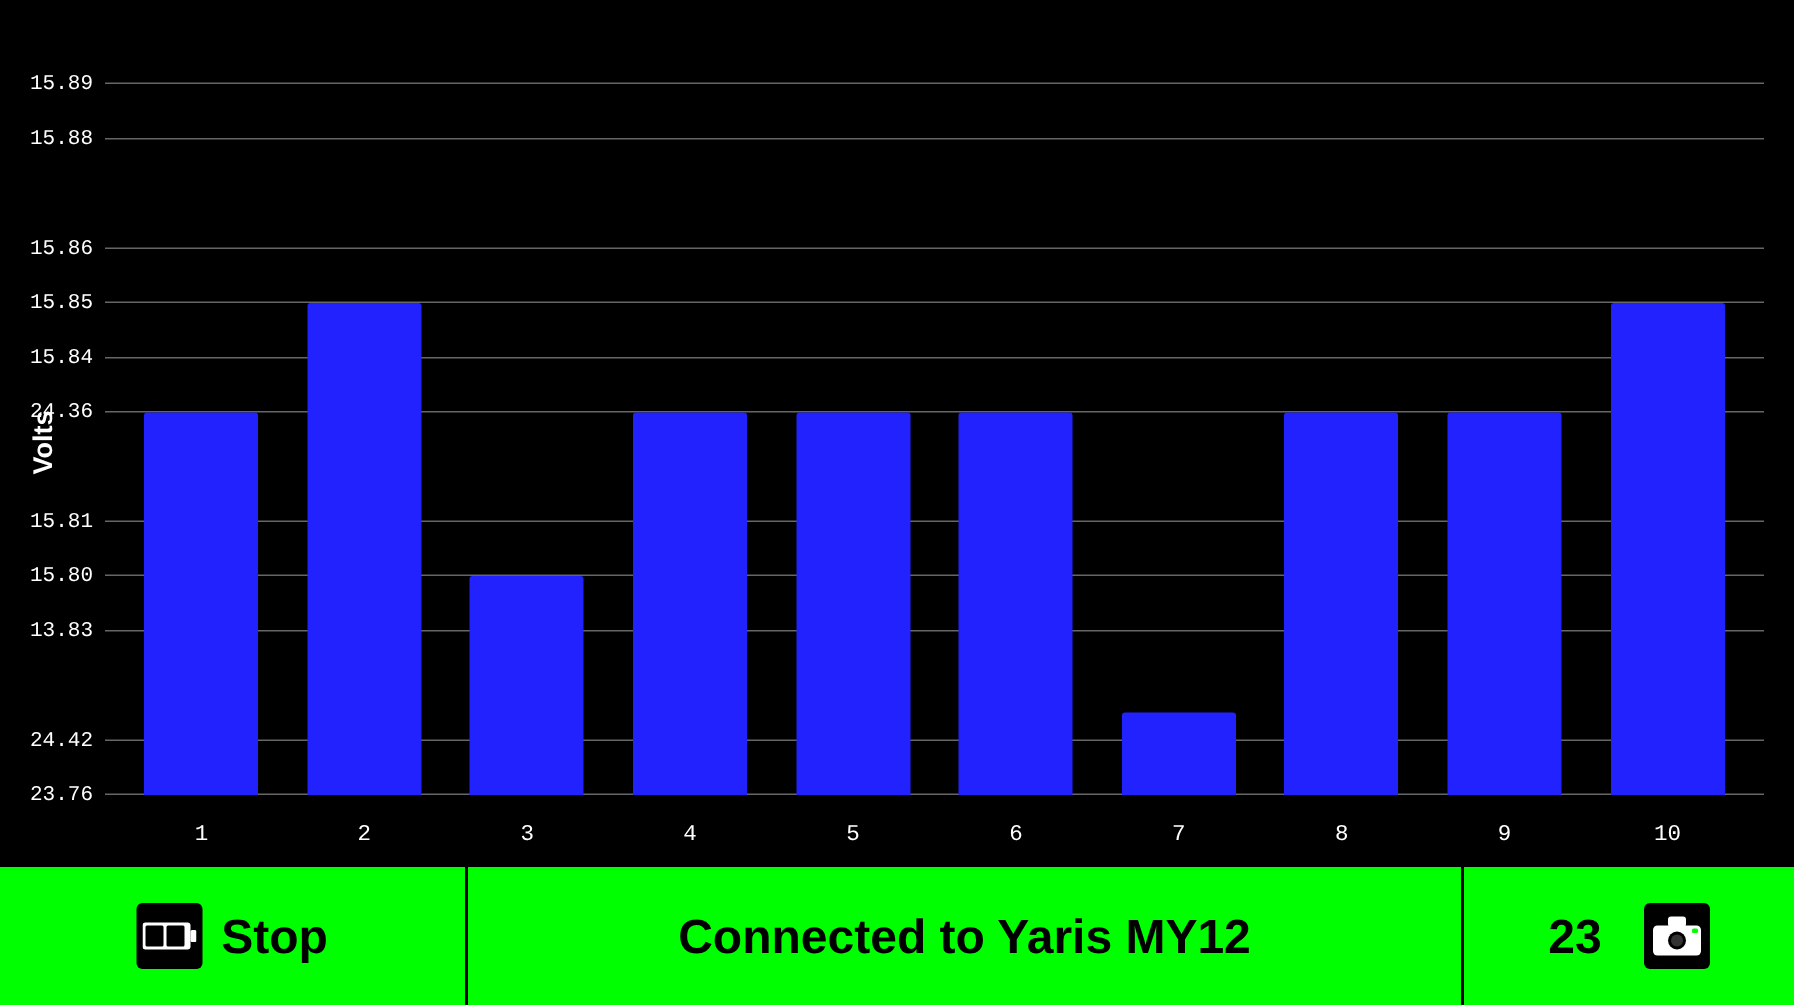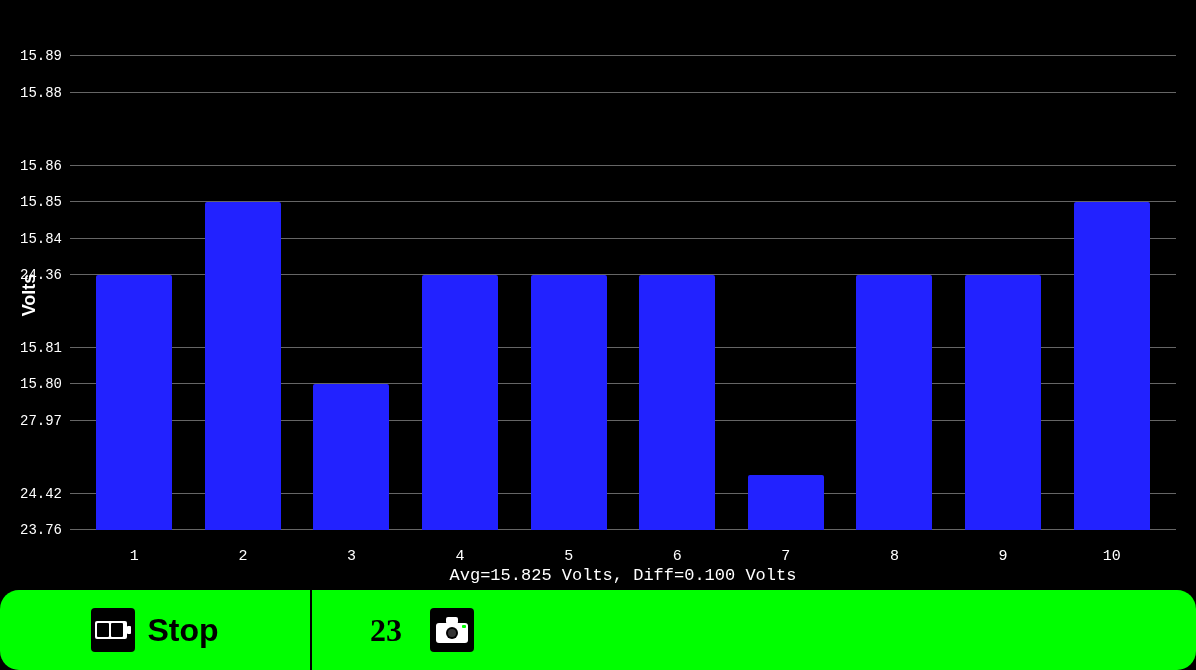--- a/index.html
+++ b/index.html
@@ -106,26 +106,26 @@
       bottom: -55px;
       left: 0; right: 0;
       text-align: center;
       color: #fff;
       font-size: 17px;
     }
 
     
     .bottom-bar {
       width: 1196px;
-      height: 80px;
+      height: 92px;
       background: #00ff00;
       display: flex;
       align-items: center;
       position: absolute;
-      bottom: 0; left: 0; border-radius: 19px;
+      bottom: 0; left: 0;
     }
 
     .bottom-section {
       display: flex;
       align-items: center;
       justify-content: center;
       height: 100%;
     }
 
     .bottom-left {
@@ -135,21 +135,20 @@
     }
 
     .bottom-center {
       flex: 1;
       border-right: 2px solid #000;
     }
 
     .bottom-right {
       width: 220px;
       gap: 28px;
-      font-family: Liberation Serif, serif;
     }
 
     .bottom-text {
       font-size: 32px;
       font-weight: bold;
       color: #000;
     }
 
     .icon-box {
       width: 44px;
@@ -180,21 +179,21 @@
         <div class="y-tick-label" style="bottom: 64.2857%;">15.85</div>
         <div class="grid-line" style="bottom: 57.1429%;"></div>
         <div class="y-tick-label" style="bottom: 57.1429%;">15.84</div>
         <div class="grid-line" style="bottom: 50%;"></div>
         <div class="y-tick-label" style="bottom: 50%;">24.36</div>
         <div class="grid-line" style="bottom: 35.7143%;"></div>
         <div class="y-tick-label" style="bottom: 35.7143%; margin-top: 36px;">15.81</div>
         <div class="grid-line" style="bottom: 28.5714%;"></div>
         <div class="y-tick-label" style="bottom: 28.5714%;">15.80</div>
         <div class="grid-line" style="bottom: 21.4286%;"></div>
-        <div class="y-tick-label" style="bottom: 21.4286%;">27.97</div>
+        <div class="y-tick-label" style="bottom: 21.4286%;">13.83</div>
         <div class="grid-line" style="bottom: 7.14286%;"></div>
         <div class="y-tick-label" style="bottom: 7.14286%;">24.42</div>
         <div class="grid-line" style="bottom: 0%;"></div>
         <div class="y-tick-label" style="bottom: 0%;">23.76</div>
       </div>
 
     <div class="bars-container" id="bars-container">
         <div class="bar-group">
           <div class="bar" style="height: 50%;"></div>
         </div>
@@ -233,36 +232,38 @@
         <div class="x-label">3</div>
         <div class="x-label">4</div>
         <div class="x-label">5</div>
         <div class="x-label">6</div>
         <div class="x-label">7</div>
         <div class="x-label">8</div>
         <div class="x-label">9</div>
         <div class="x-label">10</div>
       </div>
 
-    <div class="subtitle">Avg=15.825 Volts, Diff=0.100 Volts</div>
   </div>
 </div>
 
 <div class="bottom-bar">
   <div class="bottom-section bottom-left">
     <div class="icon-box">
       <svg width="36" height="24" viewBox="0 0 36 24">
         <rect x="0" y="3" width="32" height="18" rx="2" fill="white"></rect>
         <rect x="32" y="8" width="4" height="8" rx="1" fill="white"></rect>
         <rect x="2" y="5" width="12" height="14" rx="1" fill="#000"></rect>
         <rect x="16" y="5" width="12" height="14" rx="1" fill="#000"></rect>
       </svg>
     </div>
     <span class="bottom-text">Stop</span>
   </div>
+  <div class="bottom-section bottom-center">
+    <span class="bottom-text">Connected to Yaris MY12</span>
+  </div>
   <div class="bottom-section bottom-right">
     <span class="bottom-text">23</span>
     <div class="icon-box">
       <svg width="36" height="30" viewBox="0 0 36 30" fill="none">
         <rect x="2" y="8" width="32" height="20" rx="3" fill="white"></rect>
         <circle cx="18" cy="18" r="6" fill="black"></circle>
         <circle cx="18" cy="18" r="4" fill="#333"></circle>
         <rect x="12" y="2" width="12" height="7" rx="2" fill="white"></rect>
         <rect x="28" y="10" width="4" height="3" rx="1" fill="#00ff00"></rect>
       </svg>

